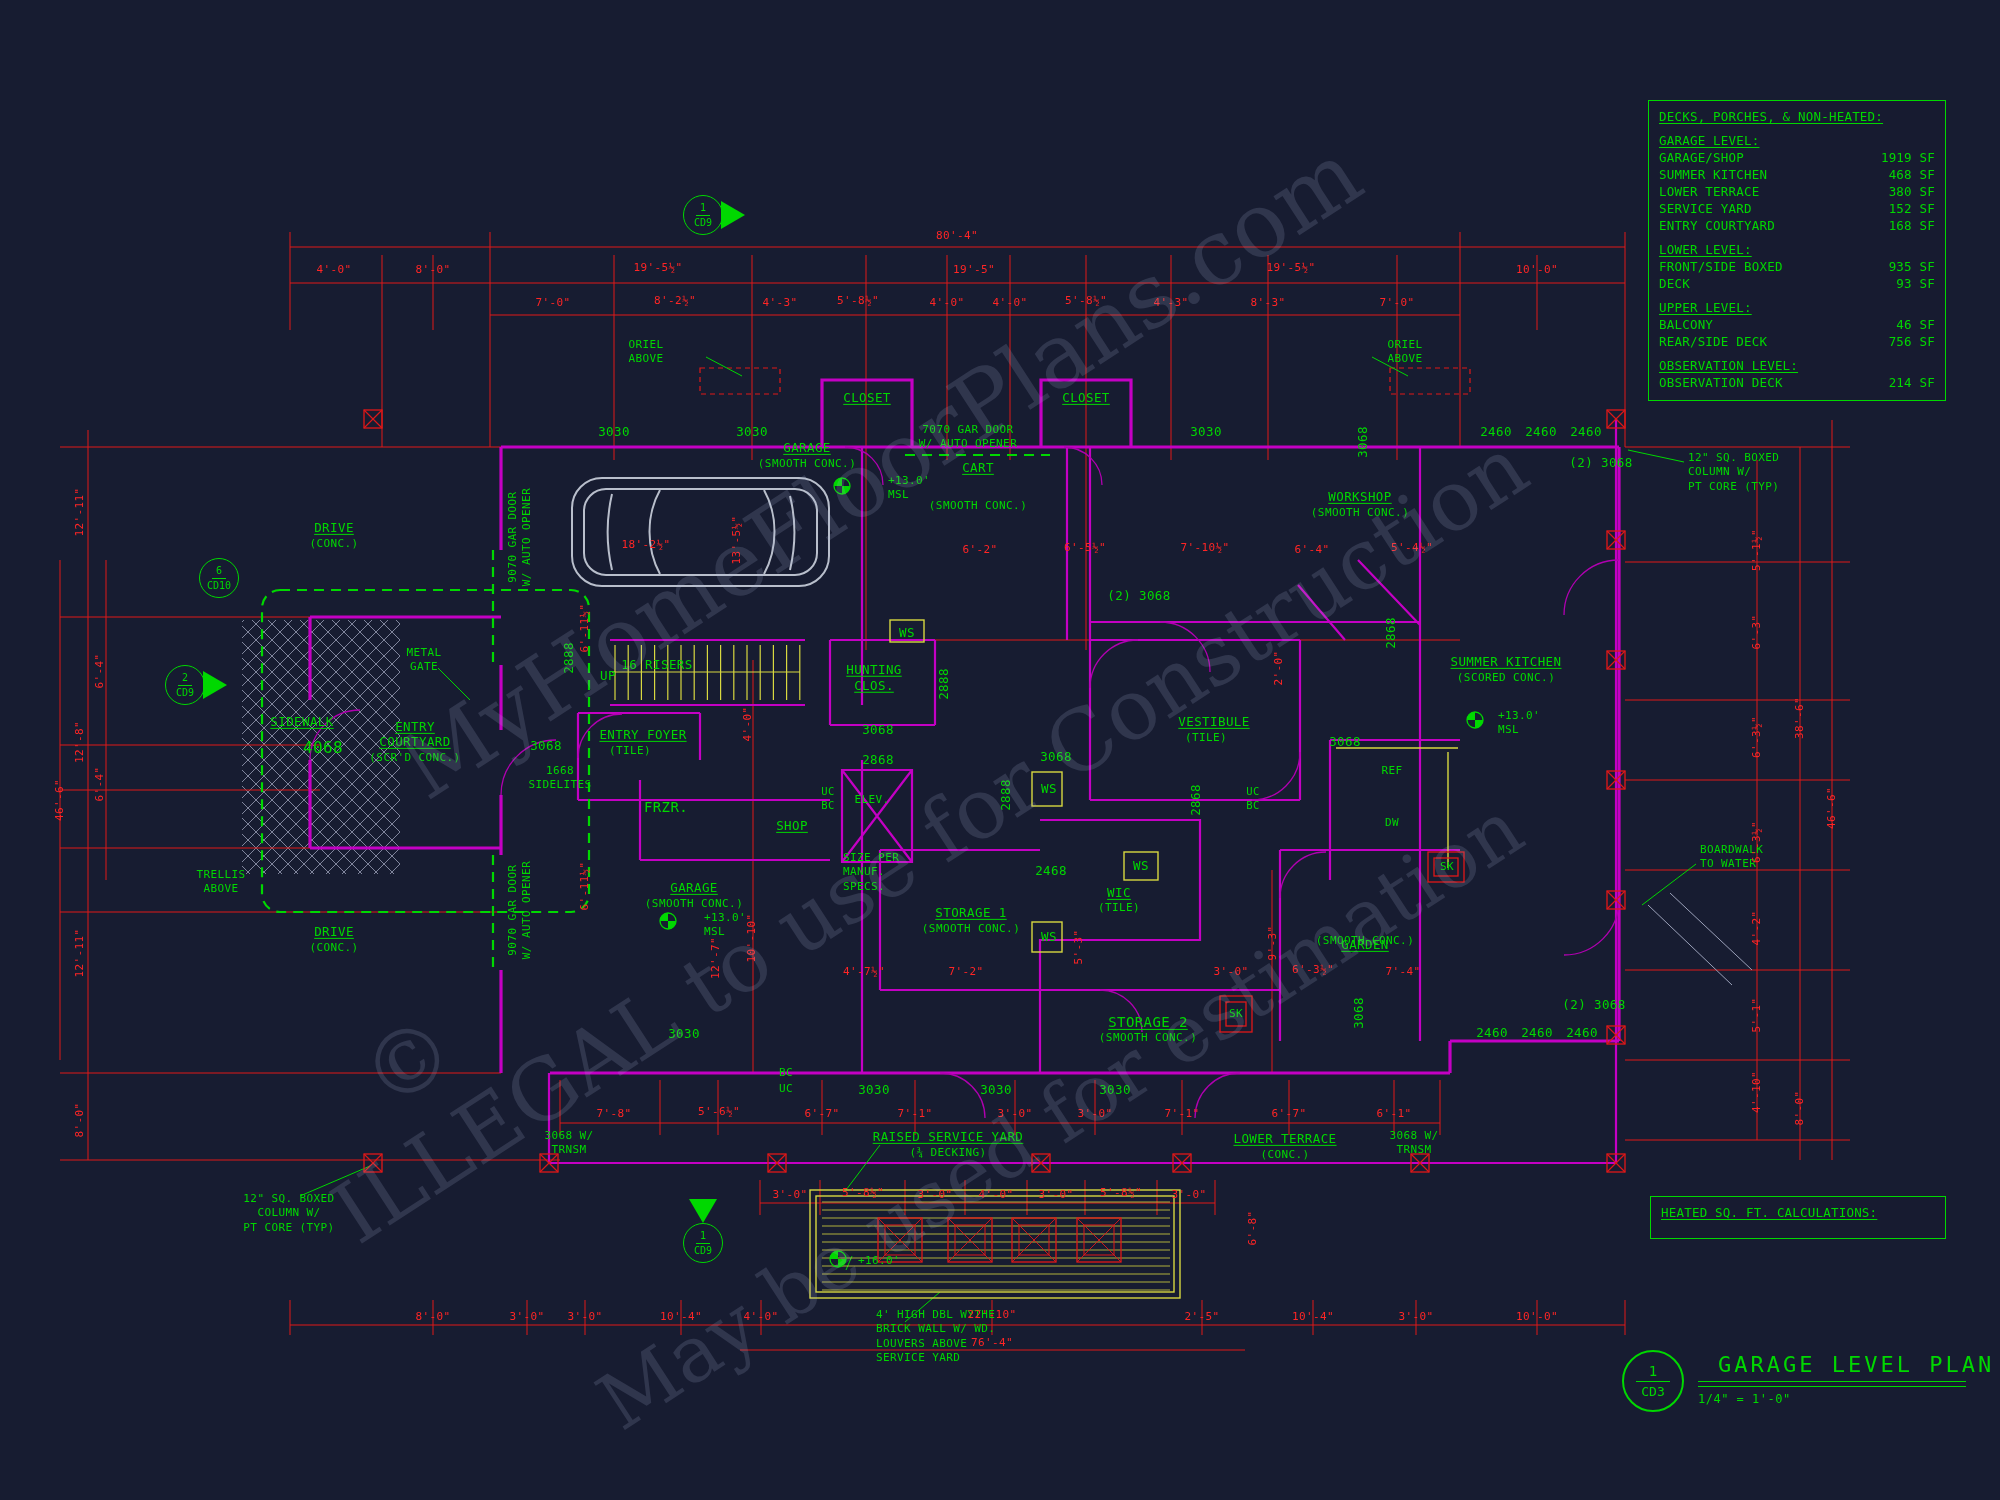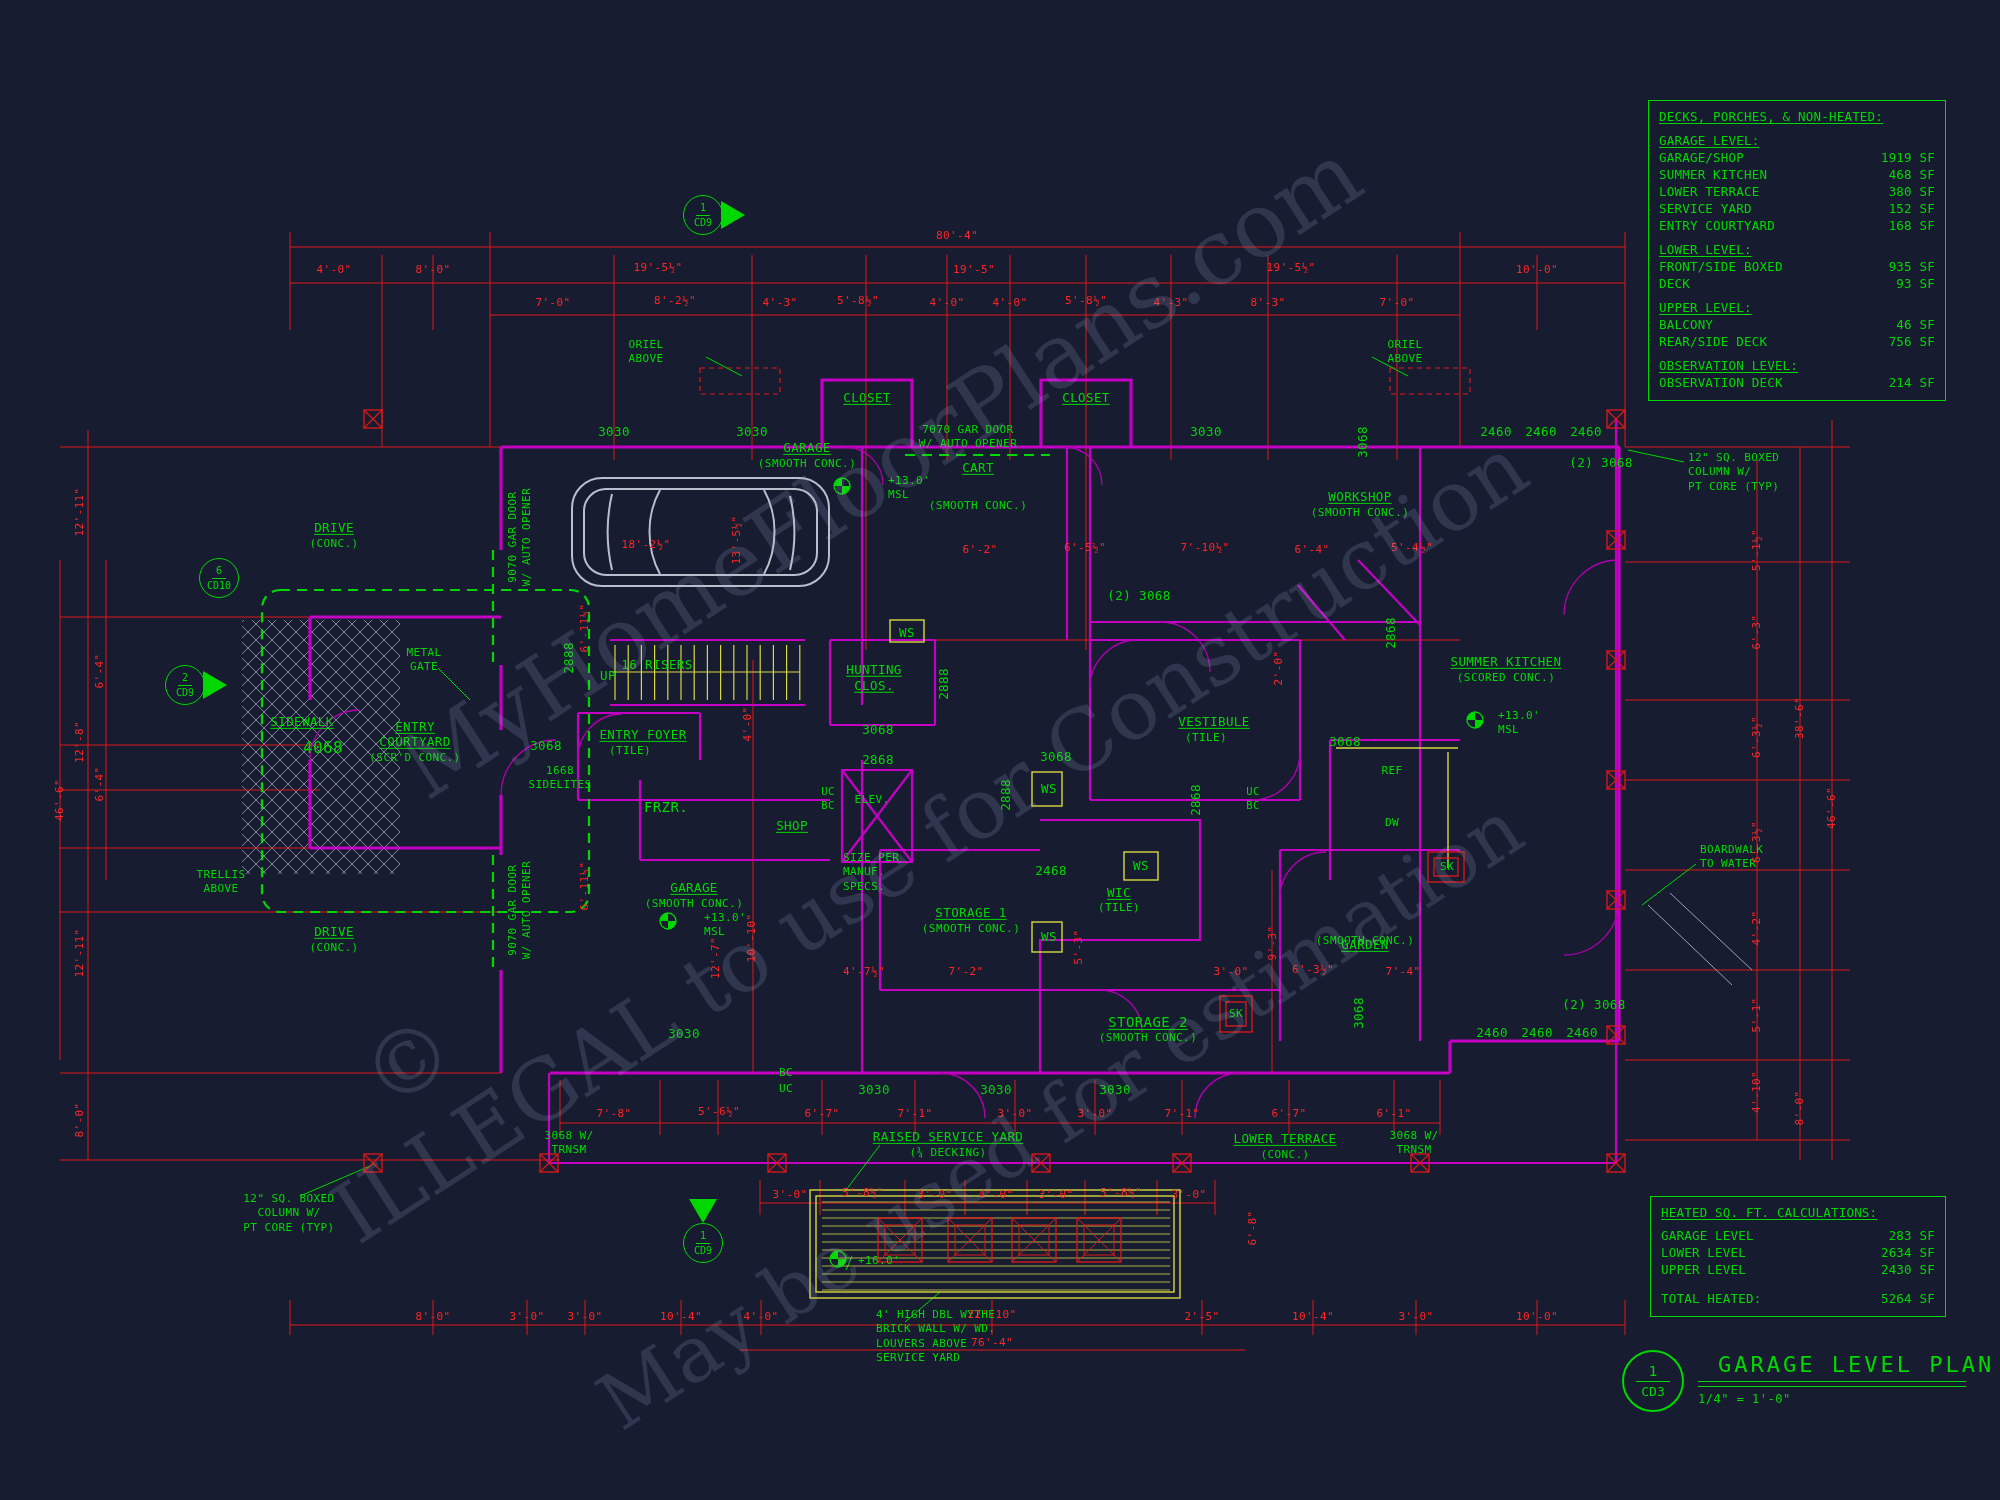--- a/index.html
+++ b/index.html
@@ -517,38 +517,20 @@
         <div class="tbl-sec">OBSERVATION LEVEL:</div>
         <div class="tbl-row">
           <span>OBSERVATION DECK</span>
           <span>214 SF</span>
         </div>
       </div>
   </div>
 
   <div class="table-box" id="heated-table" style="left:1650px;top:1196px;width:274px;">
     <div class="tbl-title">HEATED SQ. FT. CALCULATIONS:</div>
-    <div id="heated-body">
-        <div class="tbl-row">
-          <span>GARAGE LEVEL</span>
-          <span>283 SF</span>
-        </div>
-        <div class="tbl-row">
-          <span>LOWER LEVEL</span>
-          <span>2634 SF</span>
-        </div>
-        <div class="tbl-row">
-          <span>UPPER LEVEL</span>
-          <span>2430 SF</span>
-        </div>
-        <div class="tbl-row total">
-          <span>TOTAL HEATED:</span>
-          <span>5264 SF</span>
-        </div>
-      </div>
   </div>
 
   <div id="titleblock">
     <div class="tb-circle">
       <span class="tb-num">1</span>
       <span class="tb-sheet">CD3</span>
     </div>
     <div class="tb-right">
       <div class="tb-title">GARAGE LEVEL PLAN</div>
       <div class="tb-rule"></div>

